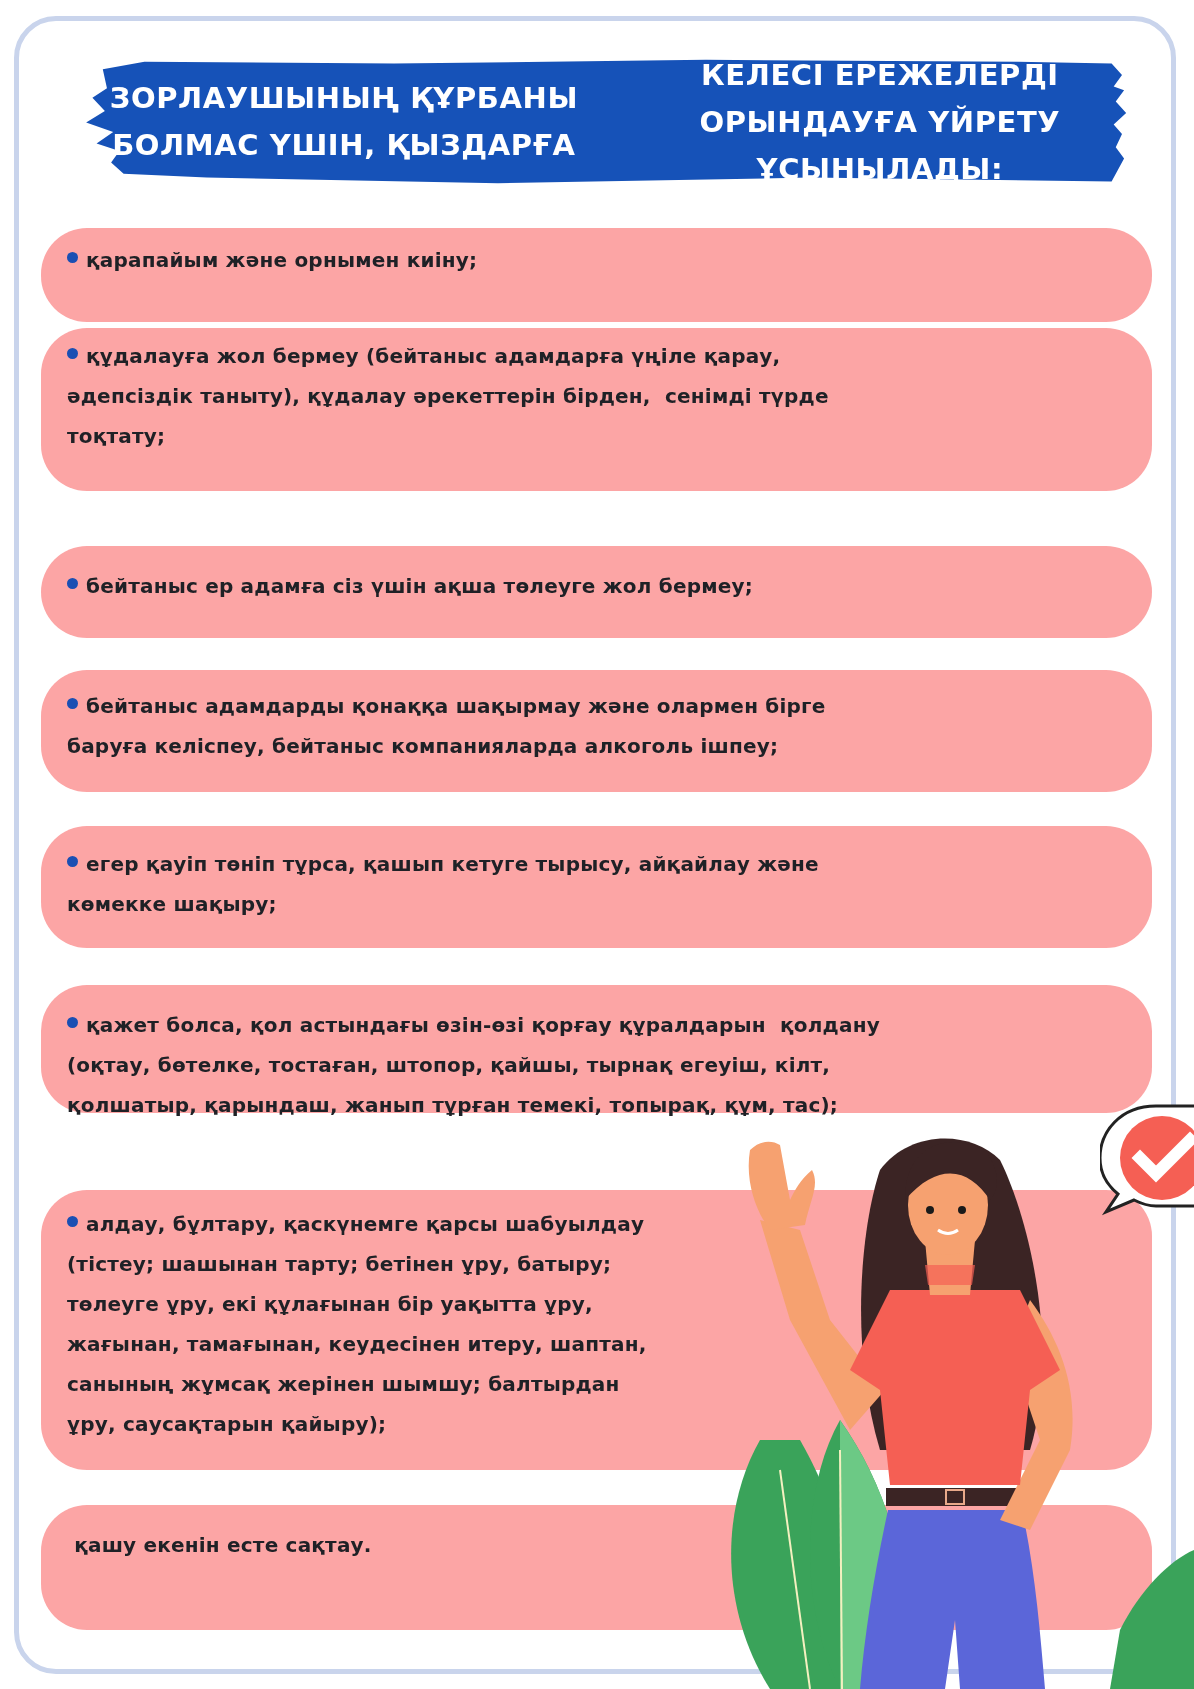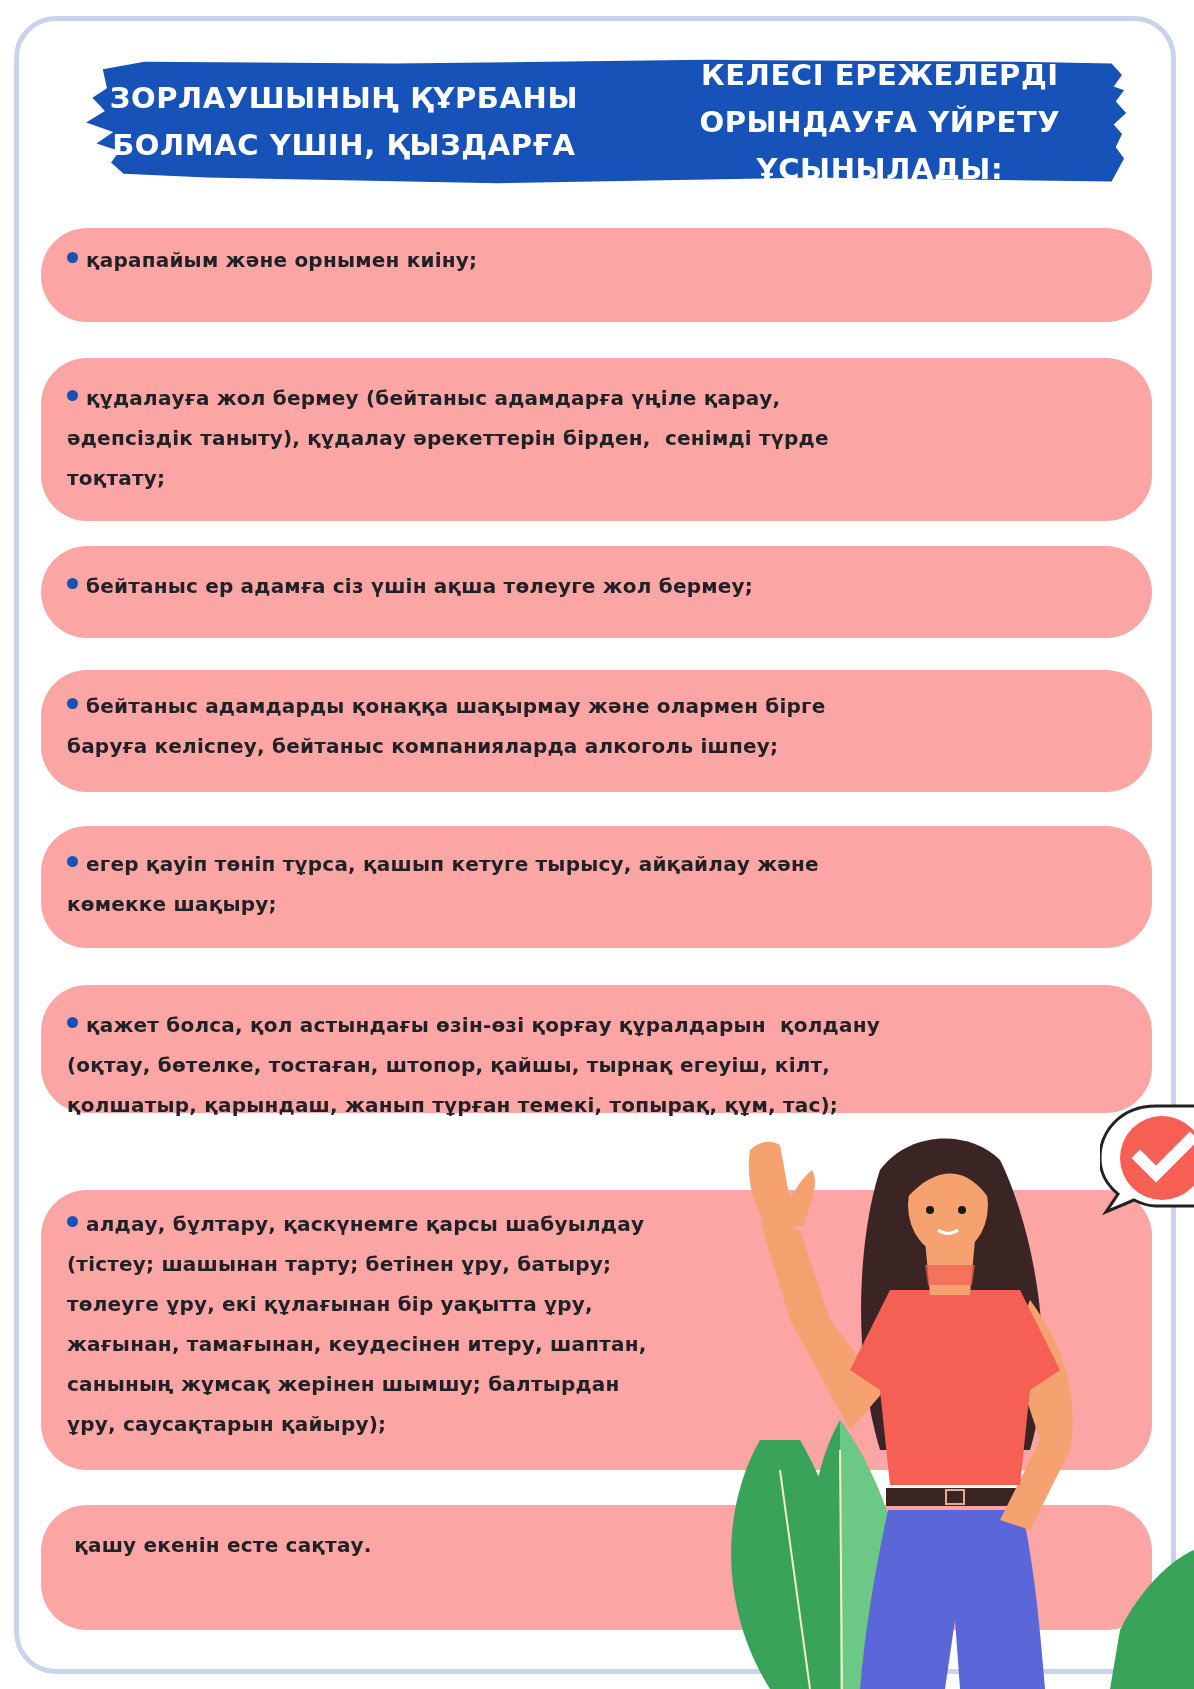--- a/index.html
+++ b/index.html
@@ -51,21 +51,21 @@
   <div class="banner-text">
     <span>ЗОРЛАУШЫНЫҢ ҚҰРБАНЫ БОЛМАС ҮШІН, ҚЫЗДАРҒА</span>
     <span>КЕЛЕСІ ЕРЕЖЕЛЕРДІ ОРЫНДАУҒА ҮЙРЕТУ ҰСЫНЫЛАДЫ:</span>
   </div>
 </div>
 
 <div class="card" style="top:228px;height:94px;padding-top:12px;">
   <span class="line"><span class="bullet"></span><span>қарапайым және орнымен киіну;</span></span>
 </div>
 
-<div class="card" style="top:358px;height:163px;padding-top:20px;">
+<div class="card" style="top:328px;height:163px;padding-top:8px;">
   <span class="line"><span class="bullet"></span><span>құдалауға жол бермеу (бейтаныс адамдарға үңіле қарау,</span></span>
   <span class="line">әдепсіздік таныту), құдалау әрекеттерін бірден,  сенімді түрде</span>
   <span class="line">тоқтату;</span>
 </div>
 
 <div class="card" style="top:546px;height:92px;padding-top:20px;">
   <span class="line"><span class="bullet"></span><span>бейтаныс ер адамға сіз үшін ақша төлеуге жол бермеу;</span></span>
 </div>
 
 <div class="card" style="top:670px;height:122px;padding-top:16px;">

